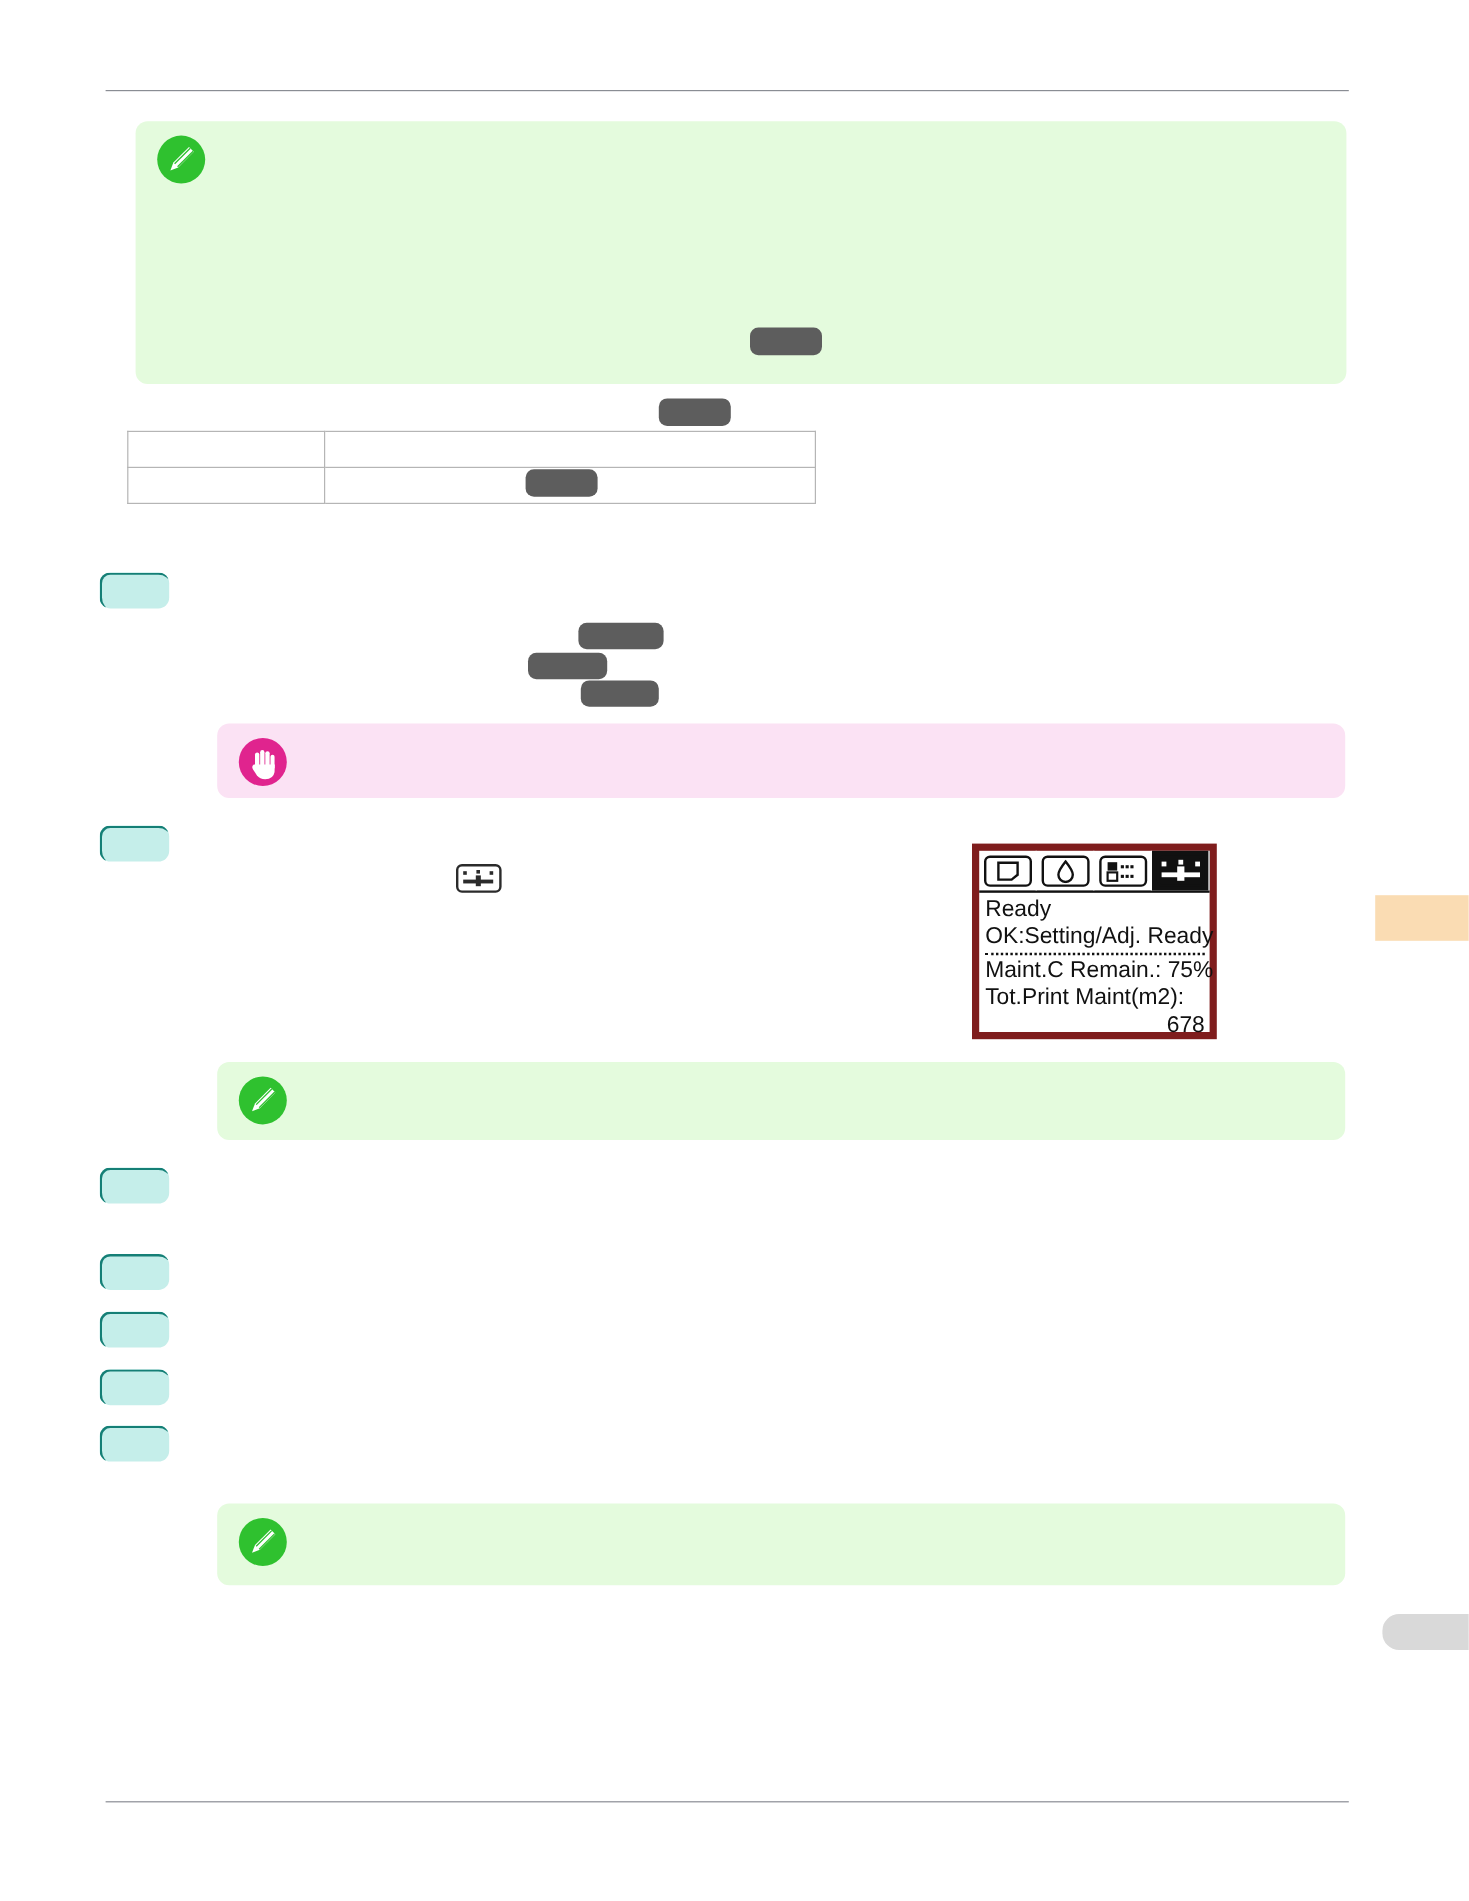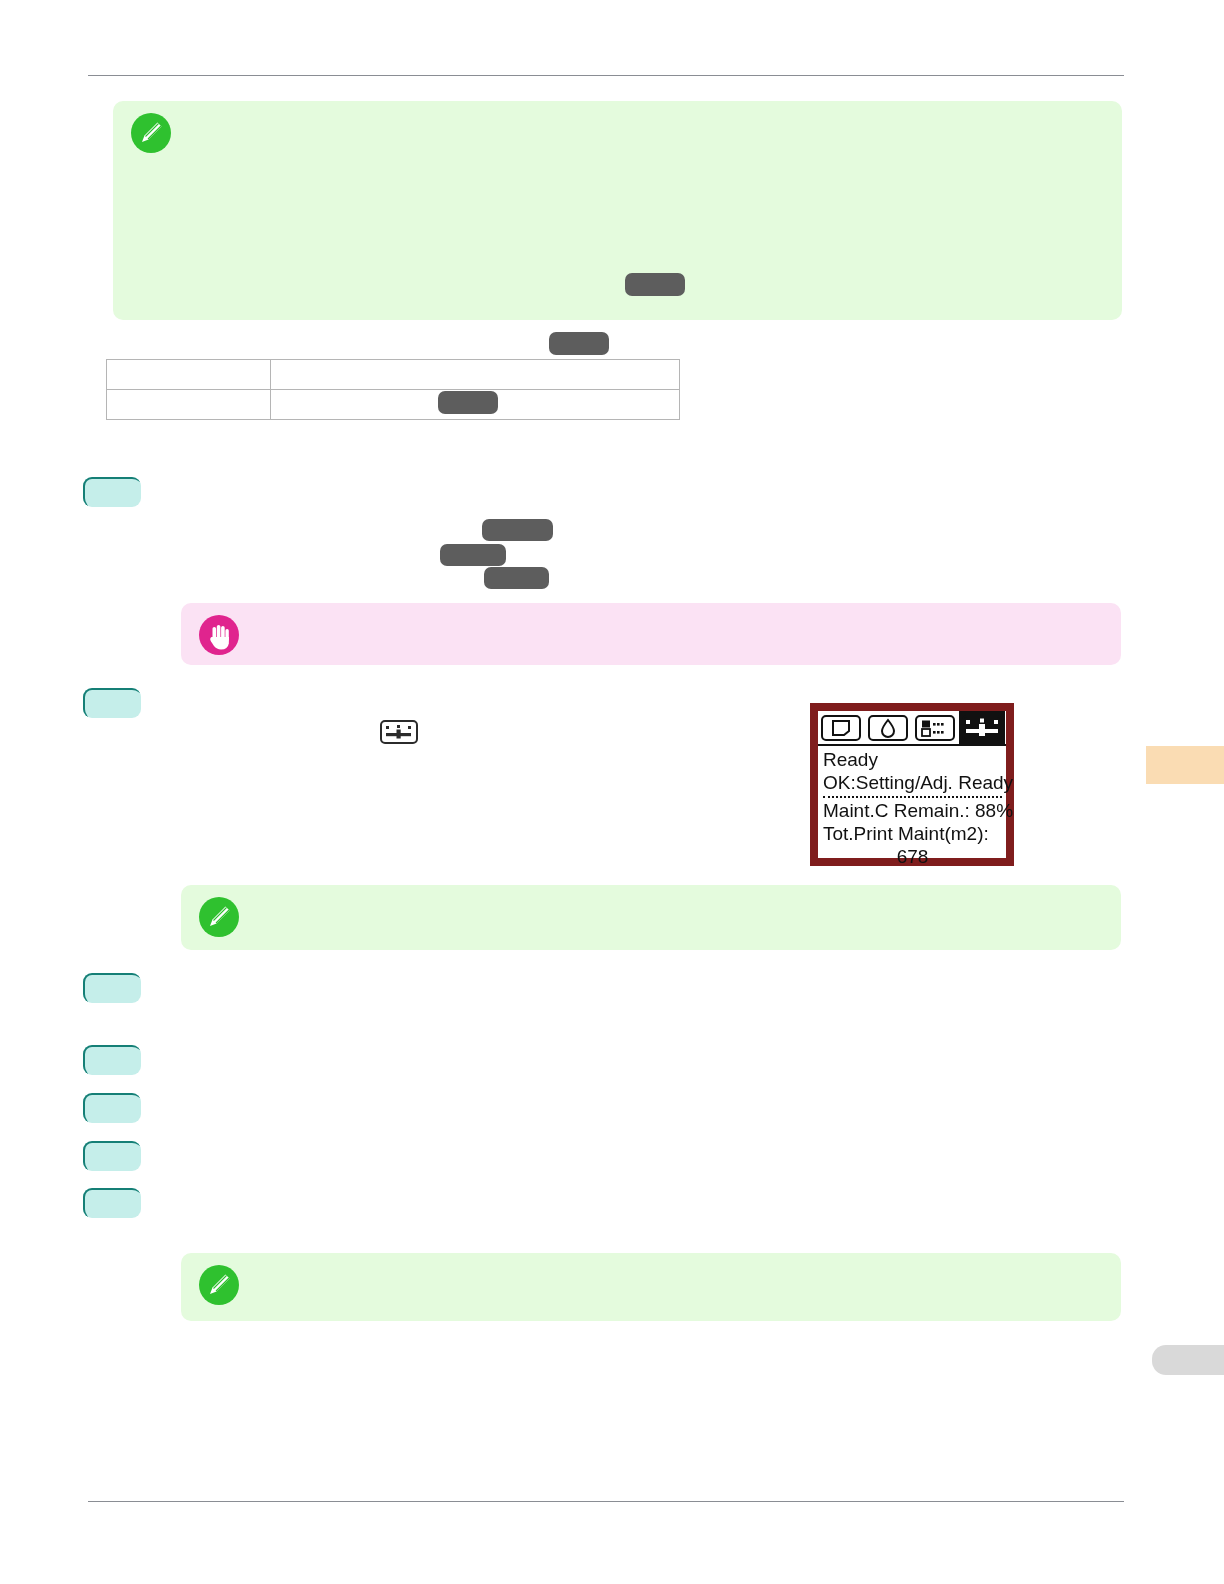--- a/index.html
+++ b/index.html
@@ -60,39 +60,39 @@
   
   .btn-glyph{
     position:absolute;left:380px;top:720px;width:38px;height:24px;
     border:2px solid #2b2b2b;border-radius:5px;background:#fff;
     box-sizing:border-box;
   }
 
   
   .lcd{
     position:absolute;left:810px;top:703px;width:204px;height:163px;
-    border:8px solid #7f1d1d;background:#fff;box-sizing:border-box;
+    border:6px solid #7f1d1d;background:#fff;box-sizing:border-box;
   }
   .lcd-tabs{display:flex;height:35px;border-bottom:2px solid #111;box-sizing:border-box;}
   .lcd-tab{
     flex:1;display:flex;align-items:center;justify-content:center;
     border-right:1px solid #fff;box-sizing:border-box;
   }
   .tab-box{
     width:40px;height:26px;border:2px solid #111;border-radius:5px;
     display:flex;align-items:center;justify-content:center;box-sizing:border-box;
     background:#fff;
   }
   .lcd-tab.active{background:#111;}
   .lcd-tab.active .tab-box{border-color:#111;background:#111;}
   .lcd-body{padding:2px 4px 0 5px;font-size:19px;line-height:23px;color:#111;
     font-family:"Liberation Sans", sans-serif;}
   .lcd-line{white-space:nowrap;}
   .lcd-div{border-top:2px dotted #111;margin:2px 0 1px 0;height:0;}
-  .lcd-right{text-align:center;}
+  .lcd-right{text-align:right;}
 </style>
 </head>
 <body>
 
 <div class="page">
 
   <div class="rule top"></div>
   <div class="rule bottom"></div>
 
   <div class="edge-tab orange"></div>
@@ -219,21 +219,21 @@
           </svg>
         </span>
       </div>
 
     </div>
 
     <div class="lcd-body">
       <div class="lcd-line">Ready</div>
       <div class="lcd-line">OK:Setting/Adj. Ready</div>
       <div class="lcd-div"></div>
-      <div class="lcd-line">Maint.C Remain.: 88%</div>
+      <div class="lcd-line">Maint.C Remain.: 75%</div>
       <div class="lcd-line">Tot.Print Maint(m2):</div>
       <div class="lcd-line lcd-right">678</div>
     </div>
   </div>
 
   <div class="callout note" style="left:181px;top:885px;width:940px;height:65px;">
     <span class="cicon">
       <span class="ico-circle green">
         <svg width="40" height="40" viewBox="0 0 40 40">
           <g fill="#ffffff">

